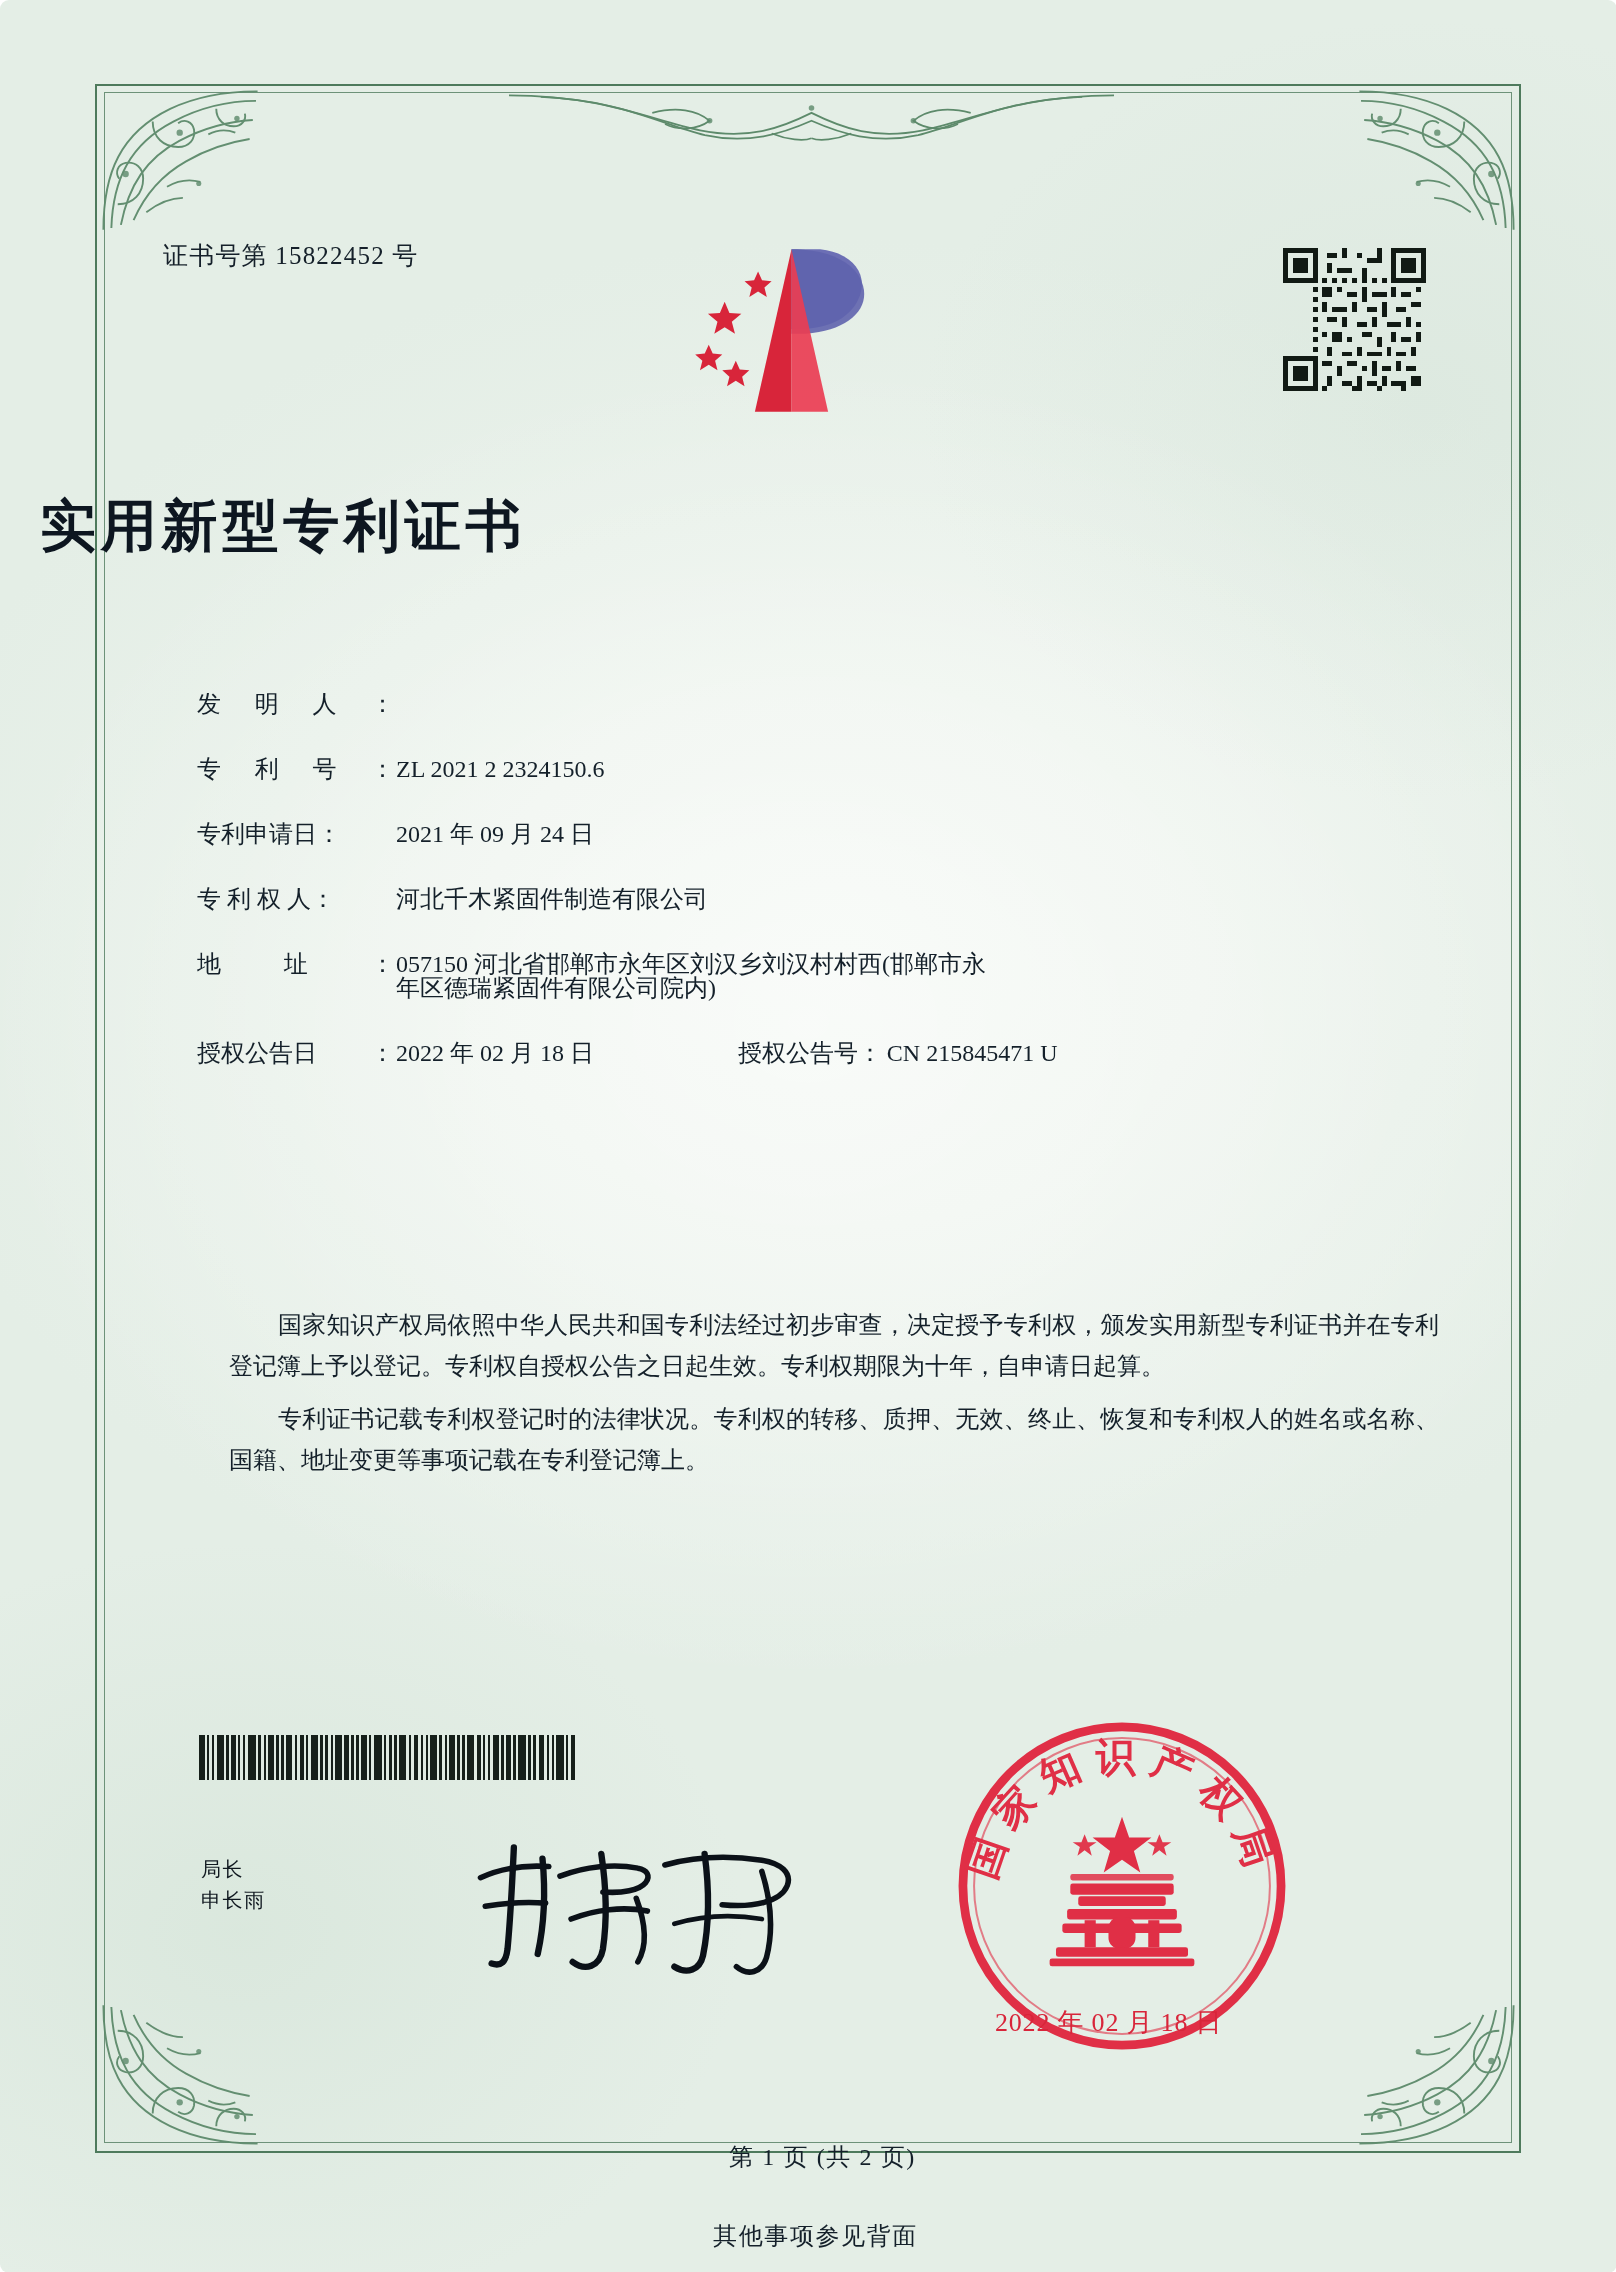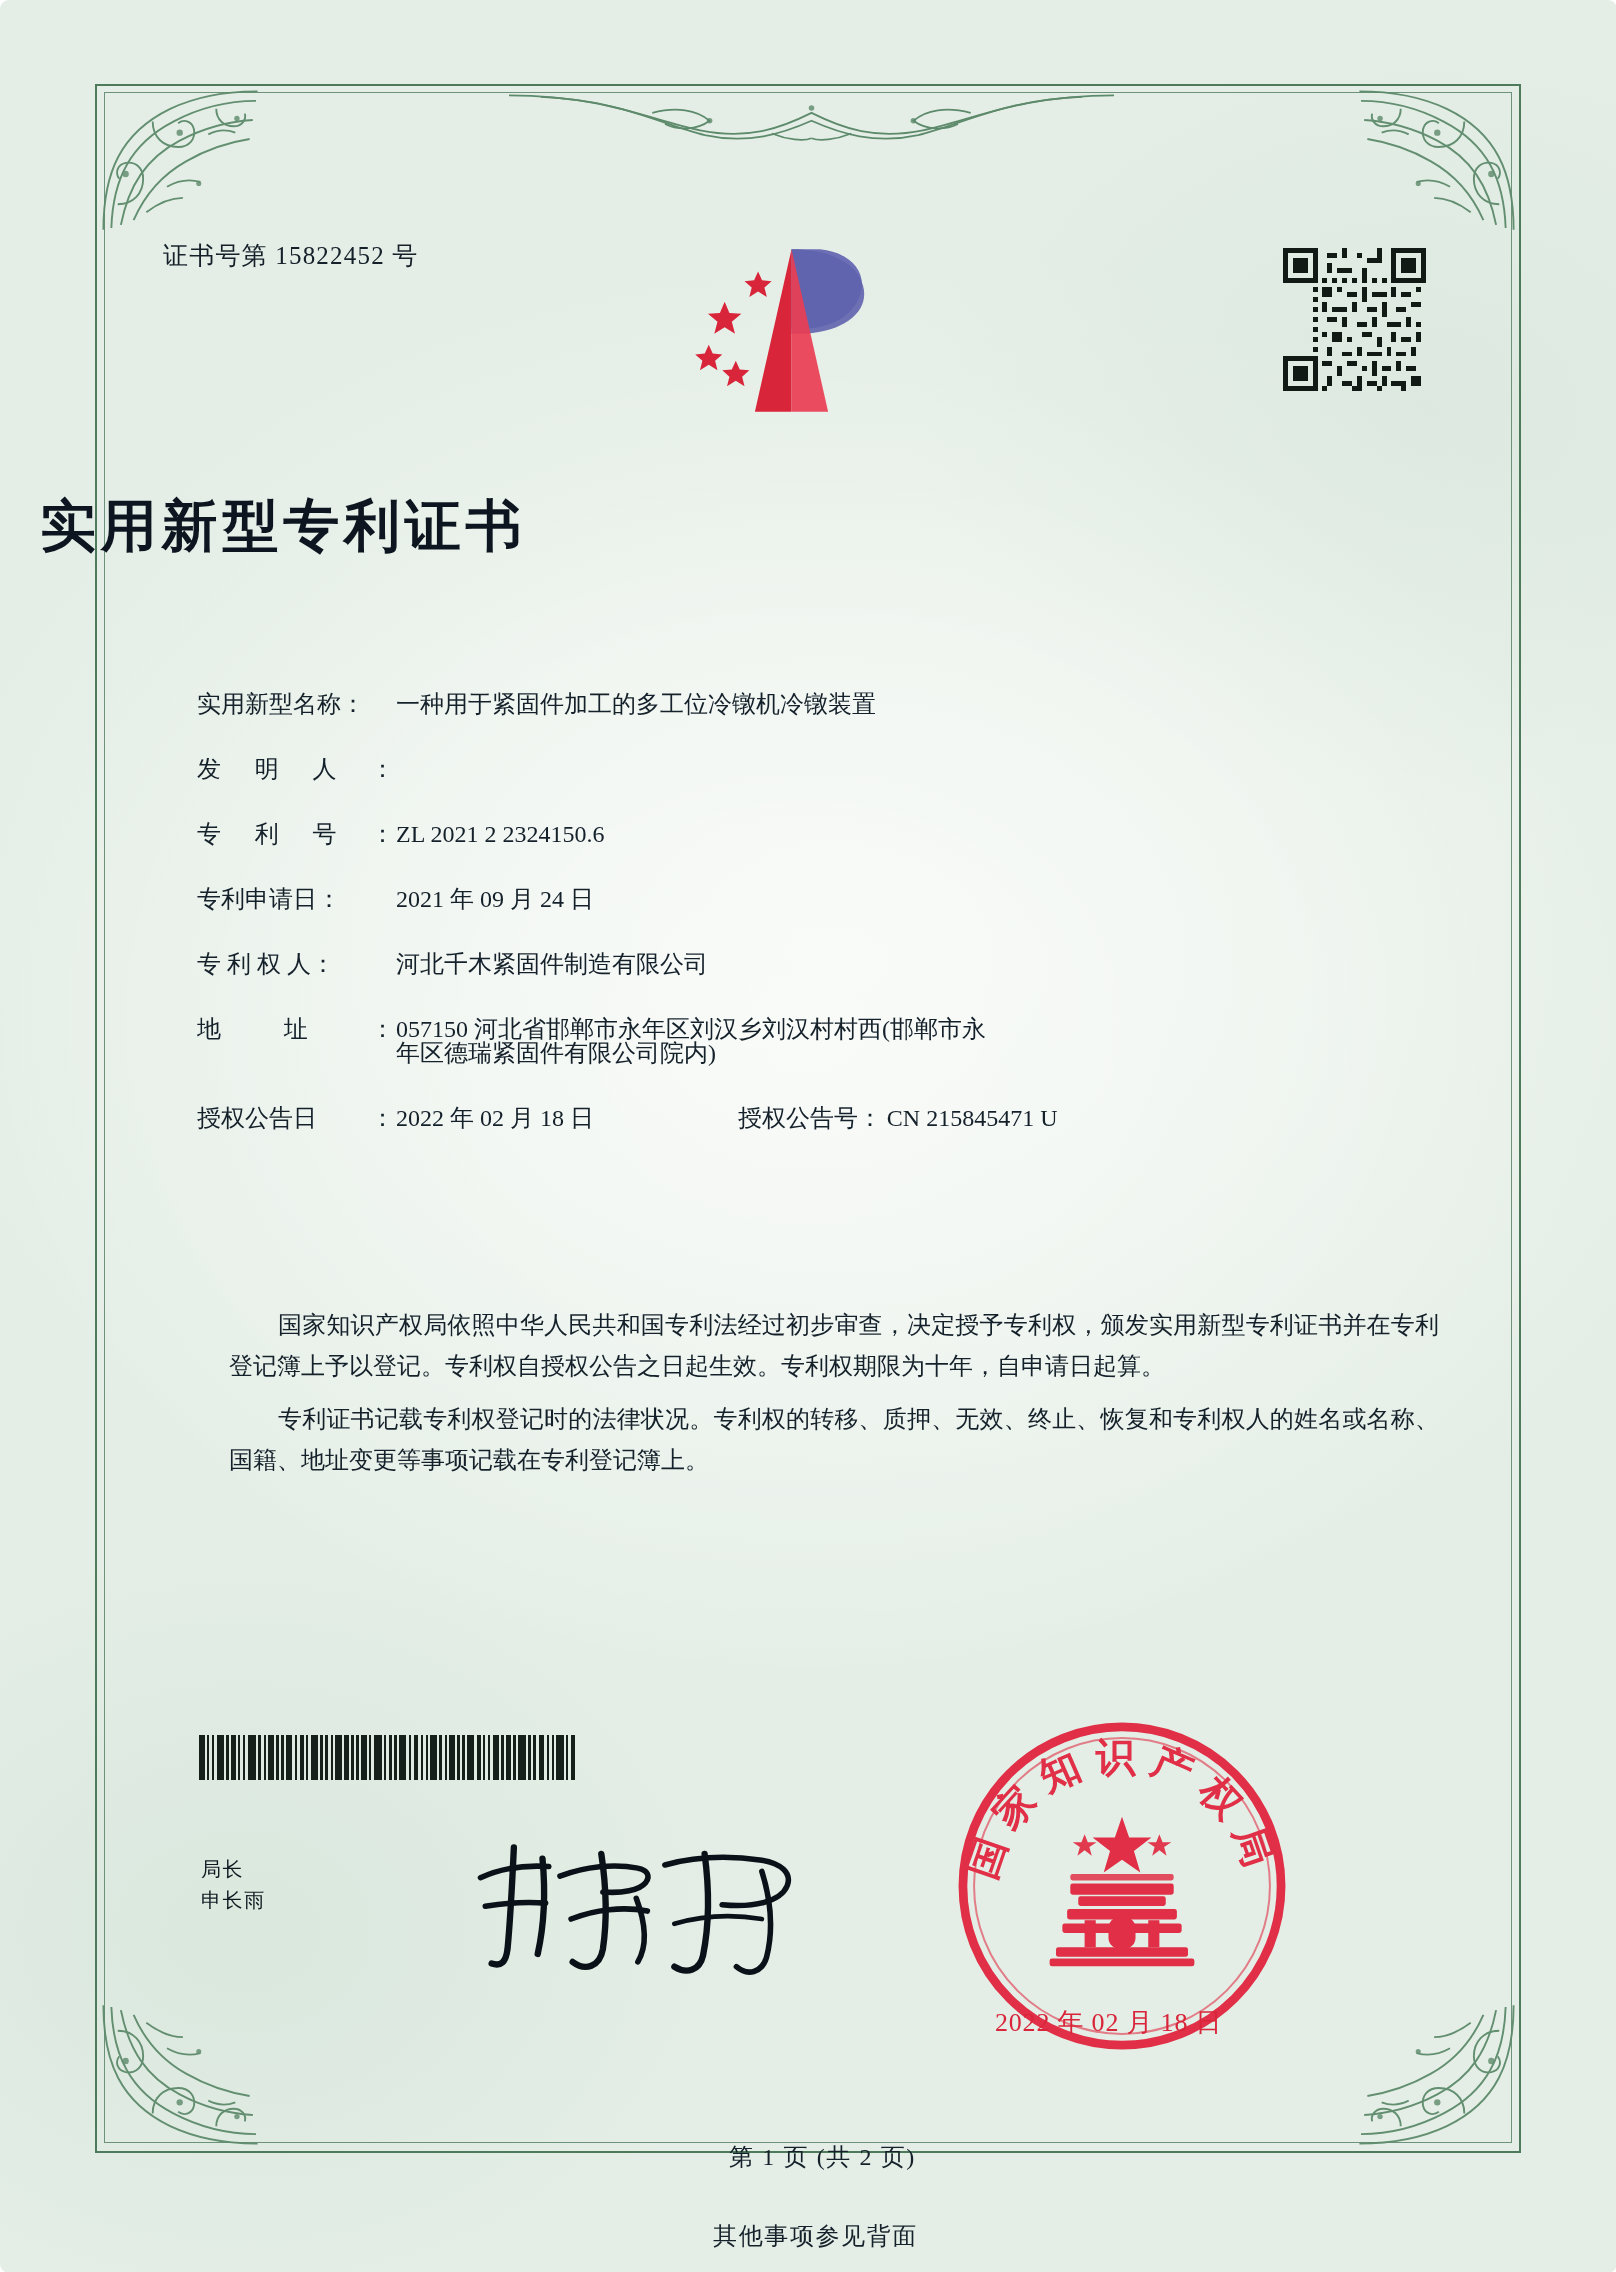--- a/index.html
+++ b/index.html
@@ -480,26 +480,20 @@
         <rect x="14" y="28" width="2" height="1"></rect>
       <rect x="19" y="28" width="1" height="1"></rect>
         <rect x="24" y="28" width="1" height="1"></rect>
     </g>
   </svg>
 
   <div id="doc-title">实用新型专利证书</div>
 
   <div id="fields">
 
-    <div class="field-row">
-      <div class="field-label">
-        <span>实用新型名称</span><span class="field-colon">：</span>
-      </div>
-      <div class="field-value">一种用于紧固件加工的多工位冷镦机冷镦装置</div>
-    </div>
 
     <div class="field-row">
       <div class="field-label spread">
         <span>发</span>
         <span>明</span>
         <span>人</span>
           <span class="field-colon">：</span>
       </div>
     </div>
 

